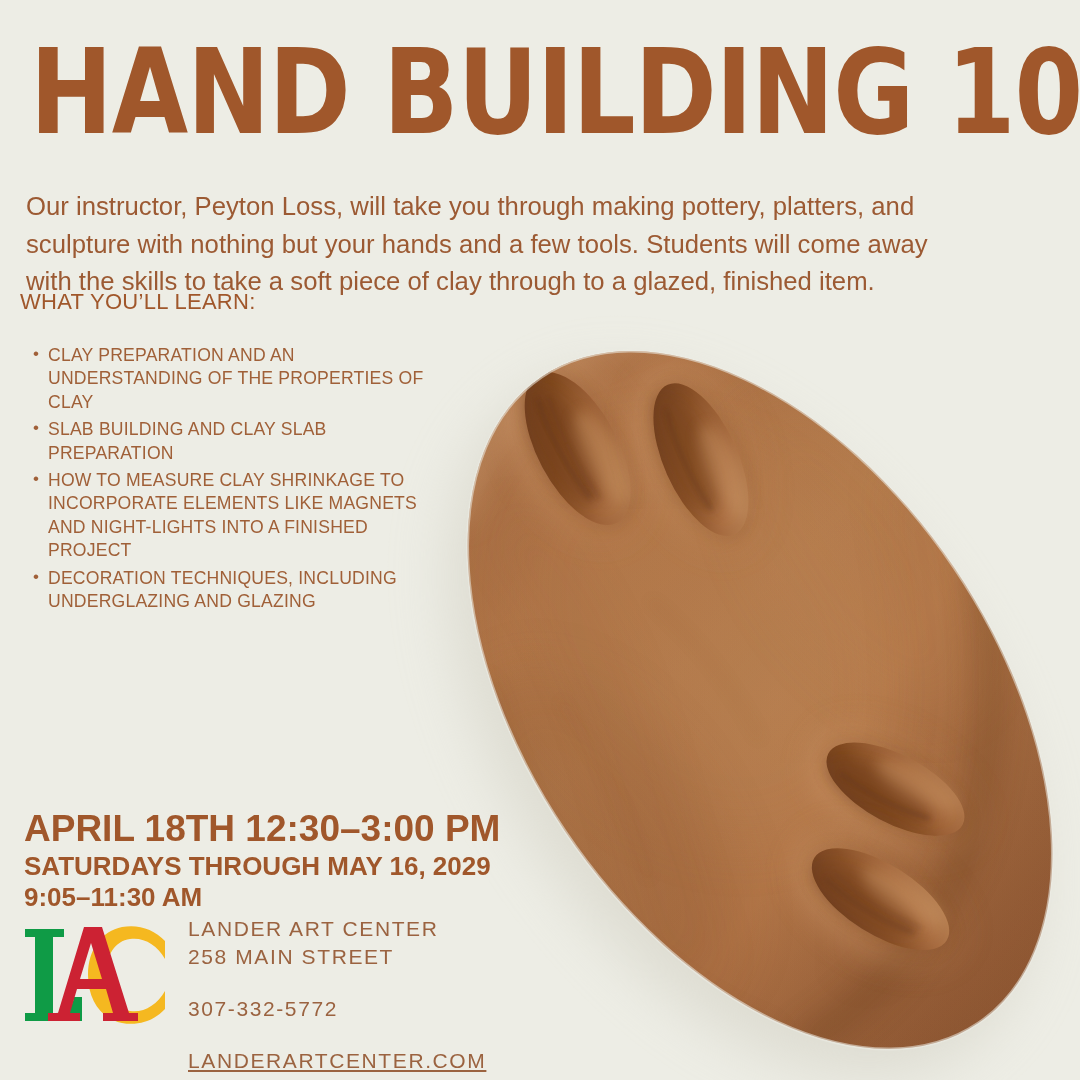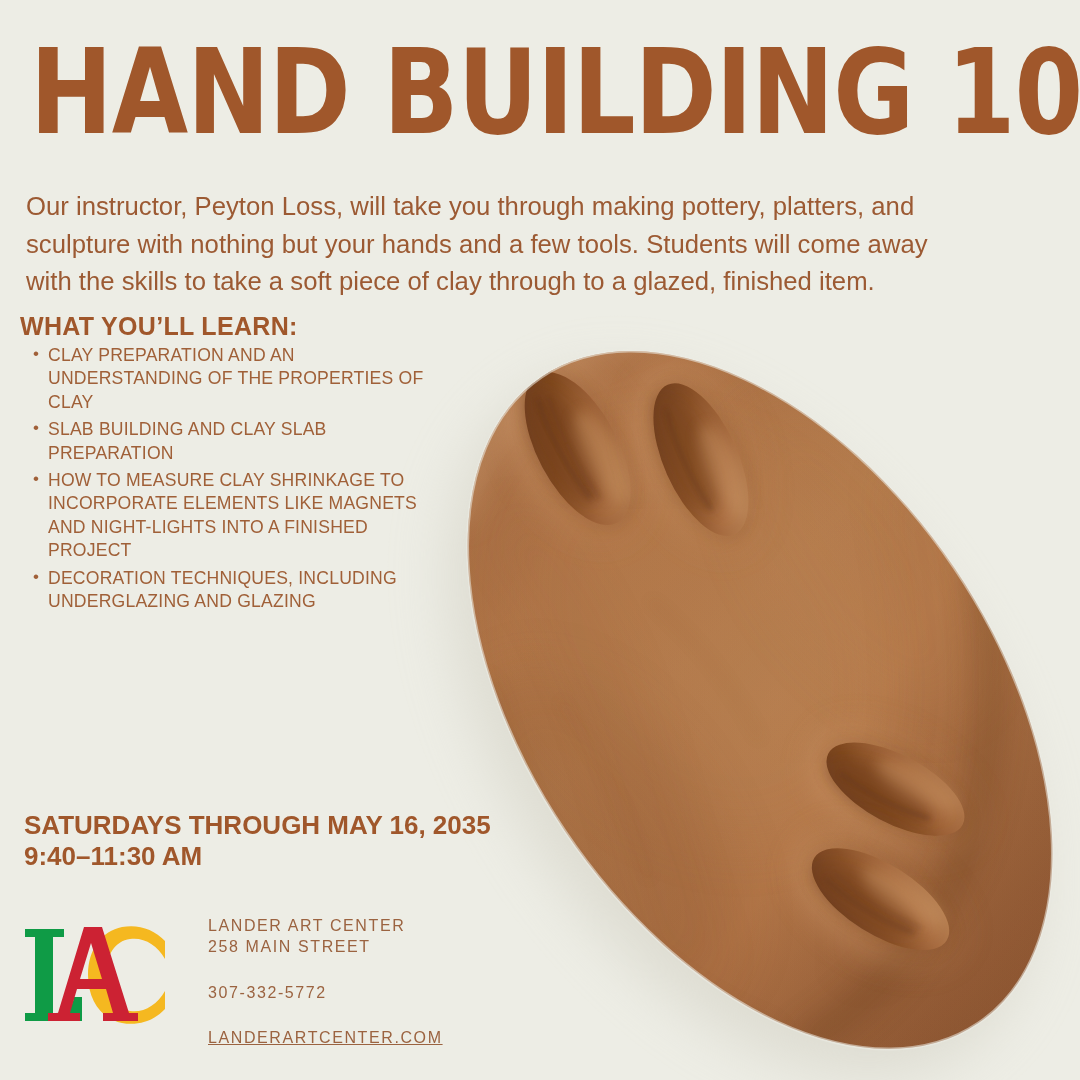--- a/index.html
+++ b/index.html
@@ -66,25 +66,25 @@
     font-size: 26.5px;
     line-height: 1.42;
     color: #9C5A33;
     transform: scaleX(0.97);
     transform-origin: left top;
   }
 
   .learn-heading {
     position: absolute;
     left: 20px;
-    top: 312px;
+    top: 289px;
     margin: 0;
     font-family: "Liberation Sans", sans-serif;
-    font-weight: 700;
-    font-size: 25px;
+    font-weight: 400;
+    font-size: 22px;
     letter-spacing: 0.3px;
     color: #A0572B;
   }
 
   .learn-list {
     position: absolute;
     left: 24px;
     top: 340px;
     width: 400px;
     margin: 0;
@@ -148,26 +148,25 @@
 
   .contact {
     position: absolute;
     left: 166px;
     top: 0px;
     width: 350px;
     font-family: "Liberation Sans", sans-serif;
     color: #9B6340;
   }
   .contact-line {
-    font-size: 16px;
+    font-size: 21px;
     letter-spacing: 1.6px;
     line-height: 1.33;
     text-transform: uppercase;
     white-space: nowrap;
-    margin-left: 20px;
   }
   .contact-phone { margin-top: 24px; }
   .contact-web   { margin-top: 24px; text-decoration: underline; }
 </style>
 </head>
 <body>
 
 <div class="poster">
 
   <div class="clay-stage">
@@ -315,22 +314,23 @@
     <h2 class="learn-heading">WHAT YOU’LL LEARN:</h2>
 
     <ul class="learn-list">
       <li>CLAY PREPARATION AND AN UNDERSTANDING OF THE PROPERTIES OF CLAY</li>
       <li>SLAB BUILDING AND CLAY SLAB PREPARATION</li>
       <li>HOW TO MEASURE CLAY SHRINKAGE TO INCORPORATE ELEMENTS LIKE MAGNETS AND NIGHT-LIGHTS INTO A FINISHED PROJECT</li>
       <li>DECORATION TECHNIQUES, INCLUDING UNDERGLAZING AND GLAZING</li>
     </ul>
 
     <div class="schedule">
-      <div class="sched-line sched-2">SATURDAYS THROUGH MAY 16, 2035</div>
-      <div class="sched-line sched-3">9:40–11:30 AM</div>
+      <div class="sched-line sched-1">APRIL 18TH 12:30–3:00 PM</div>
+      <div class="sched-line sched-2">SATURDAYS THROUGH MAY 16, 2029</div>
+      <div class="sched-line sched-3">9:05–11:30 AM</div>
     </div>
 
     <div class="footer">
 
       <div class="logo">
         <svg viewBox="0 0 155 112" xmlns="http://www.w3.org/2000/svg">
 
           <g fill="#F5B820">
             <path d="M143 22
                      C132 10 116 5 100 8

